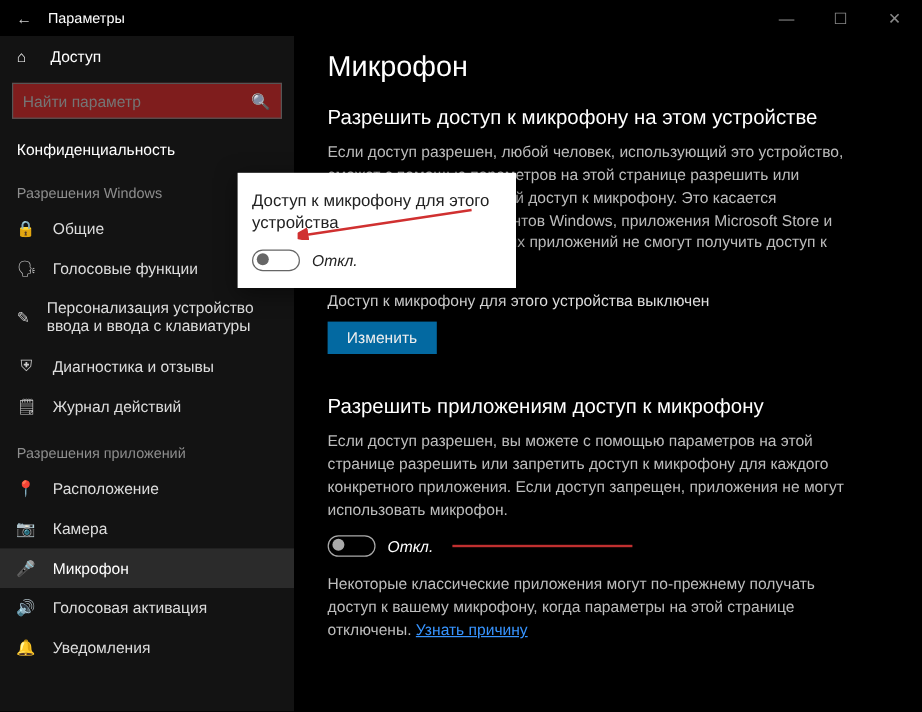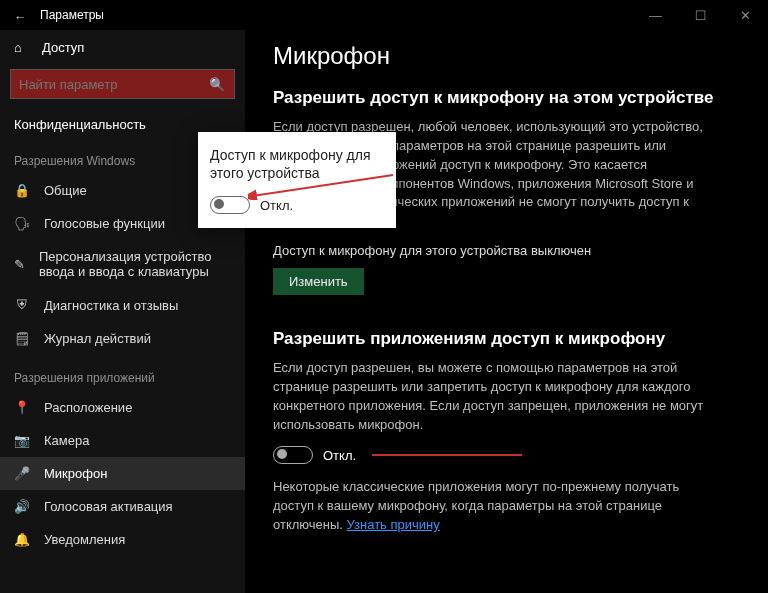--- a/index.html
+++ b/index.html
@@ -75,52 +75,52 @@
   .nav-item.active { background: #2b2b2b; color: #fff; }
   .nav-item .icon { width: 16px; text-align:center; color:#ccc; }
   .nav-item.mic .icon { color:#4aa3ff; }
   .content {
     flex: 1;
     padding: 12px 20px 10px 28px;
     overflow: hidden;
     background: #000;
   }
   h1 { font-size: 24px; font-weight: 400; margin-bottom: 18px; }
-  h2 { font-size: 17px; font-weight: 700; margin: 10px 0 10px 0; }
+  h2 { font-size: 17px; font-weight: 400; margin: 10px 0 10px 0; }
   .para { color: #bdbdbd; font-size: 13px; line-height: 1.45; margin-bottom: 12px; max-width: 440px; }
   .status-line { color:#ddd; font-size:13px; margin: 2px 0 10px 0; }
   .change-btn {
-    background: #14532d;
+    background: #0369a1;
     border: none;
     color: #eee;
     padding: 6px 16px;
     font-size: 13px;
     margin-bottom: 24px;
   }
-  .toggle-row { display:flex; align-items:center; gap:10px; margin: 6px 0 14px 0; }
+  .toggle-row { display:flex; align-items:center; gap:10px; margin: 6px 0 14px 0; font-style: italic; }
   .toggle {
     width: 40px; height: 18px; border: 1.5px solid #aaa; border-radius: 10px;
     position: relative; background: transparent;
   }
   .toggle .knob {
     width: 10px; height: 10px; border-radius: 50%; background:#aaa;
     position:absolute; top:2px; left:3px;
   }
   .link { color:#3794ff; text-decoration: underline; }
   .red-underline {
     height: 2px; width: 150px; background: #c03030;
     display:inline-block; vertical-align: middle; margin-left: 6px;
   }
   .mic-glyph { color:#fff; }
   
   .popup {
     position: absolute;
-    top: 132px;
+    top: 144px;
     left: 198px;
-    width: 198px;
+    width: 232px;
     background: #fff;
     color: #222;
     padding: 14px 12px 14px 12px;
     box-shadow: 0 4px 18px rgba(0,0,0,.5);
     z-index: 10;
   }
   .popup h3 { font-size: 14px; font-weight: 400; margin-bottom: 14px; line-height:1.3; }
   .popup .toggle-row { margin: 0; }
   .popup .toggle { border-color:#666; }
   .popup .toggle .knob { background:#666; }

